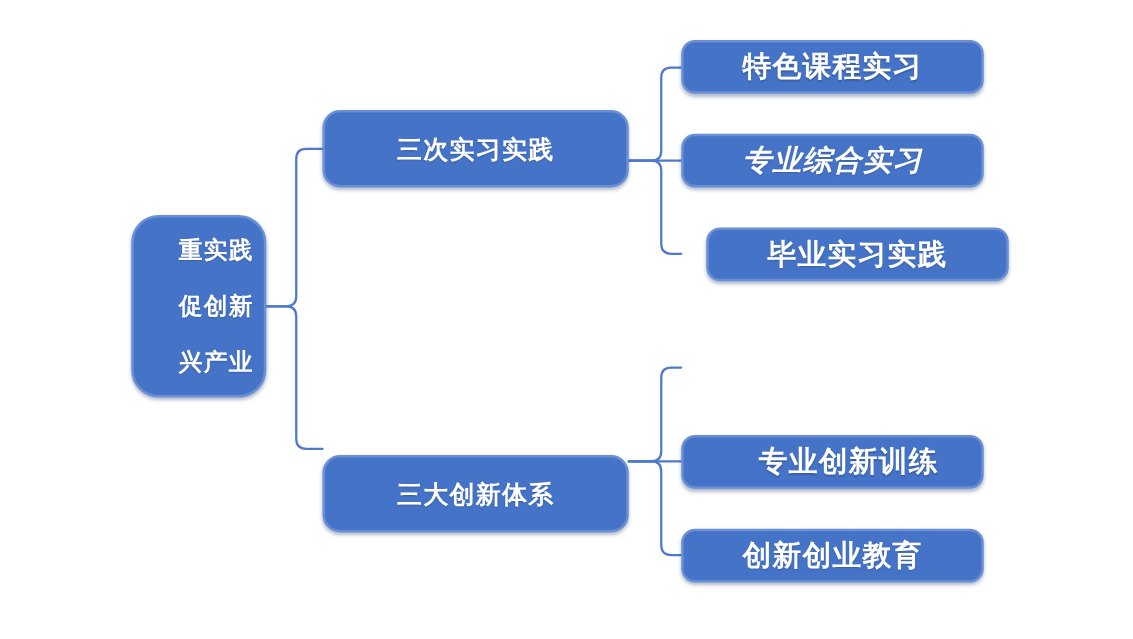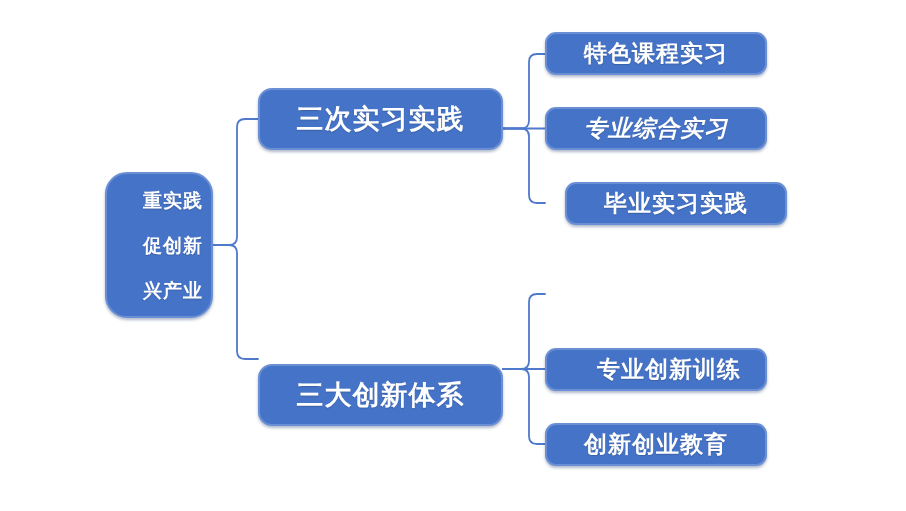--- a/index.html
+++ b/index.html
@@ -47,27 +47,27 @@
     border-radius:22px;
     flex-direction:column;
     font-size:19px;
     line-height:45px;
     letter-spacing:1px;
     padding-left:28px;
   }
   .node-branch{
     width:245px;height:62px;left:258px;
     border-radius:14px;
-    font-size:27px;
+    font-size:20px;
     letter-spacing:1px;
   }
   .node-branch-1{top:88px;}
   .node-branch-2{top:328px;margin-top:36px;}
   .node-leaf{
-    width:222px;height:43px;left:545px;
+    width:242px;height:43px;left:545px;
     border-radius:11px;
     font-size:23px;
     letter-spacing:1px;
   }
   .node-leaf-1{top:32px;}
   .node-leaf-2{top:107px;font-style:italic;}
   .node-leaf-3{top:182px;margin-left:20px;}
   .node-leaf-4{top:273px;}
   .node-leaf-5{top:348px;padding-left:26px;}
   .node-leaf-6{top:423px;}

